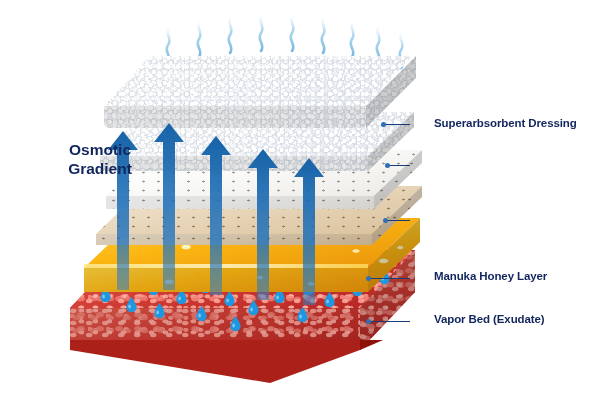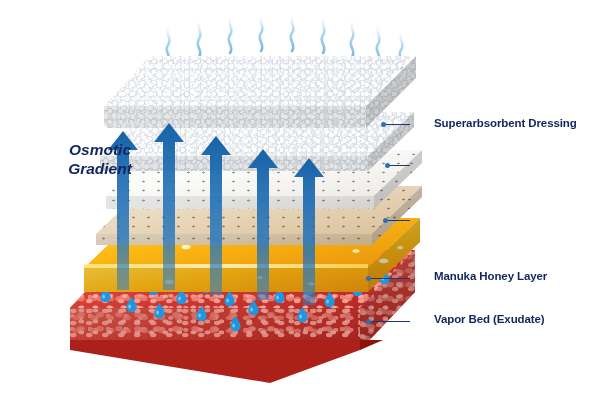--- a/index.html
+++ b/index.html
@@ -19,21 +19,21 @@
   #lbl-alg{top:157px;}
   #lbl-sil{top:212px;}
   #lbl-honey{top:270px;}
   #lbl-wound{top:313px;}
 
   #lbl-vapor{
     position:absolute;left:232px;top:14px;font-size:12.5px;font-weight:600;color:#12265e;
   }
   #lbl-osm{
     position:absolute;left:44px;top:140px;width:112px;text-align:center;
-    color:#12265e;font-weight:bold;font-size:15.5px;line-height:19px;white-space:pre-line;font-style:italic;
+    color:#12265e;font-weight:bold;font-size:15.5px;line-height:19px;white-space:pre-line;
   }
 
   
   .leader{position:absolute;height:1.4px;background:#1b3a78;}
   .ldot{position:absolute;width:5px;height:5px;border-radius:50%;background:#2f6fb5;}
 
   
   .layer{position:absolute;}
 
   

